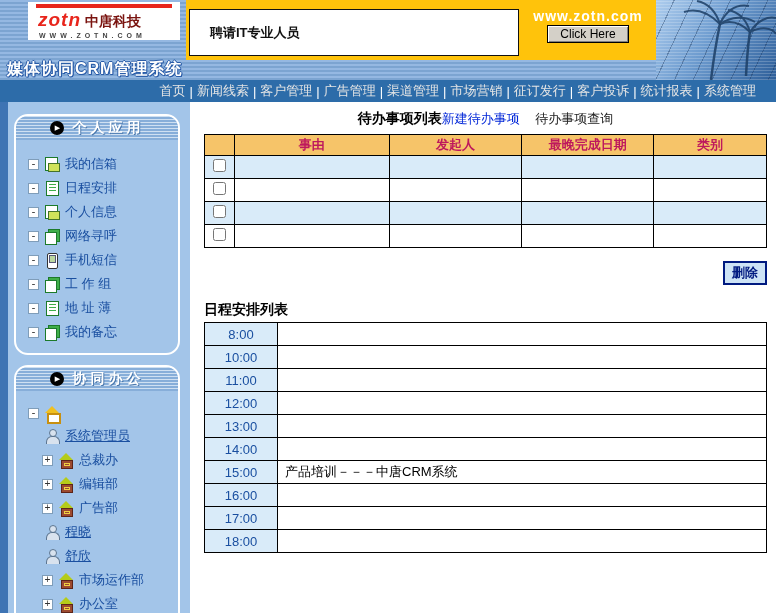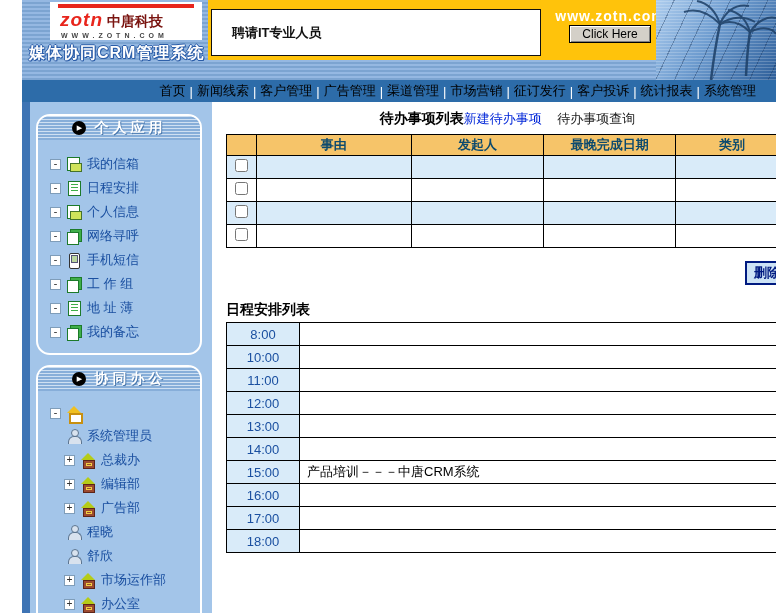--- a/index.html
+++ b/index.html
@@ -1,69 +1,69 @@
 <!DOCTYPE html>
 <html><head>
 <meta charset="utf-8">
 <style>
   * { margin:0; padding:0; box-sizing:border-box; }
   html,body { width:776px; height:613px; }
   body { font-family:"Liberation Sans","DejaVu Sans",sans-serif; overflow:hidden; background:#fff; }
-  .stage { width:776px; height:613px; position:relative; overflow:hidden;padding-left:22px; }
+  .stage { width:776px; height:613px; position:relative; overflow:hidden; }
 
   
   .header { height:80px; position:relative;
     background:repeating-linear-gradient(180deg,#95b8e2 0 2px,#7ca4d1 2px 4px); }
   .logo-box { position:absolute; left:28px; top:2px; width:152px; height:38px; background:#fff; }
   .logo-redbar { height:4px; background:#e8251c; margin:2px 8px 0 8px; }
   .logo-line1 { display:flex; align-items:baseline; gap:4px; padding-left:10px; margin-top:1px; }
   .logo-zotn { color:#e8251c; font-style:italic; font-weight:bold; font-size:19px; letter-spacing:1px; }
   .logo-cn { color:#7a1410; font-weight:bold; font-size:14px; }
   .logo-www { font-size:7px; font-weight:bold; letter-spacing:4px; color:#444; padding-left:11px; margin-top:1px; }
-  .tagline { position:absolute; left:7px; top:43px; font-size:16px; font-weight:bold; color:#fff; letter-spacing:1px;
+  .tagline { position:absolute; left:7px; top:59px; font-size:16px; font-weight:bold; color:#fff; letter-spacing:1px;
     text-shadow:1px 0 0 #2a5ca8,-1px 0 0 #2a5ca8,0 1px 0 #2a5ca8,0 -1px 0 #2a5ca8,1px 1px 0 #2a5ca8; }
 
   .banner { position:absolute; left:186px; top:0; width:470px; height:60px; background:#ffc30b; }
   .banner-white { position:absolute; left:3px; top:9px; width:330px; height:47px; background:#fff; border:1px solid #111;
     display:flex; align-items:center; padding-left:20px; font-weight:bold; font-size:13px; color:#111; }
   .banner-right { position:absolute; left:334px; top:0; width:136px; height:60px; text-align:center; }
   .banner-site { color:#fff; font-weight:bold; font-size:14px; margin-top:8px; letter-spacing:1px; }
   .click-btn { margin-top:1px; font-size:12px; font-family:inherit; padding:1px 12px; background:#d4d0c8;
     border:1px solid #000; box-shadow:inset 1px 1px 0 #fff,inset -1px -1px 0 #808080; cursor:pointer; }
 
   .palm { position:absolute; right:0; top:0; width:120px; height:80px;
     background:
       repeating-linear-gradient(0deg,rgba(255,255,255,.20) 0 1px,rgba(255,255,255,0) 1px 3px),
       repeating-linear-gradient(115deg,rgba(16,45,85,0) 0 16px,rgba(16,45,85,.38) 16px 17px),
       linear-gradient(125deg,#aecdee 0%,#6f9dd0 45%,#2d5e99 100%); }
   .palm svg { position:absolute; left:0; top:0; }
 
   
   .navbar { height:22px; background:#2d6ca9; display:flex; justify-content:flex-end; align-items:center;
     padding-right:16px; font-size:13px; color:#fff; }
-  .nav-link { color:#000000; text-decoration:none; margin:0 4px; white-space:nowrap; }
+  .nav-link { color:#e5e5e5; text-decoration:none; margin:0 4px; white-space:nowrap; }
   .nav-sep { color:#fff; }
 
   
   .page { display:flex; height:569px;border-radius:7px; }
   .sidebar { width:190px; flex:none; background:#a3c5e9; border-left:8px solid #3e74b4; padding-top:12px; overflow:hidden; }
   .panel { margin:0 10px 10px 6px; border:2px solid #fff; border-radius:14px; overflow:hidden; background:#a3c5e9; }
   .panel-header { height:24px; background:repeating-linear-gradient(180deg,#cfe0f2 0 1px,#87aed9 1px 3px);
     display:flex; align-items:center; justify-content:center; gap:9px; }
   .play-icon { width:14px; height:14px; border-radius:50%; background:#000; color:#fff; font-size:7px;
     display:flex; align-items:center; justify-content:center; padding-left:2px; flex:none; }
   .panel-title { color:#fff; font-weight:bold; font-size:14px; letter-spacing:4px;
     text-shadow:1px 1px 0 #4a78ad; }
   .panel-body { padding:9px 4px 12px 12px; }
   .side-item { display:flex; align-items:center; gap:5px; margin-top:6px; color:#1a4fa0; font-size:13px; cursor:pointer; }
   .side-item .lbl { white-space:nowrap; }
   .toggle-box { width:11px; height:11px; flex:none; background:#fff; border:1px solid #7f9db9; color:#333;
     font-size:10px; line-height:9px; text-align:center; font-family:"Liberation Mono",monospace; }
   .tree-child { margin-left:14px; }
-  .tree-user { margin-left:16px; }
+  .tree-user { margin-left:16px;text-decoration:underline; }
 
   
   .ic { width:16px; height:15px; position:relative; display:inline-block; flex:none; }
   .ic-note::before { content:""; position:absolute; left:2px; top:0; width:11px; height:13px; background:#fff; border:1px solid #1c7a2a; }
   .ic-note::after { content:""; position:absolute; left:5px; top:3px; width:7px; height:8px;
     background:repeating-linear-gradient(180deg,#3fae49 0 1px,rgba(0,0,0,0) 1px 3px); }
   .ic-mail::before { content:""; position:absolute; left:1px; top:0; width:11px; height:12px; background:#fff; border:1px solid #1c7a2a; }
   .ic-mail::after { content:""; position:absolute; right:0; bottom:0; width:10px; height:7px; background:#cfe35a; border:1px solid #45722a; }
   .ic-pages::before { content:""; position:absolute; left:4px; top:0; width:10px; height:11px; background:#3fae49; border:1px solid #1c7a2a; }
   .ic-pages::after { content:""; position:absolute; left:1px; top:3px; width:10px; height:11px; background:#fff; border:1px solid #1c7a2a; }
@@ -79,21 +79,21 @@
   .ic-home-root::after { background:#fff; box-shadow:none; border:2px solid #c89010; }
 
   
   .main { flex:1; background:#fff; padding:8px 8px 0 14px; overflow:hidden; }
   .section-title { font-size:14px; font-weight:bold; color:#000; }
   .todo-top { display:flex; justify-content:center; align-items:flex-end; width:563px; }
   .links { font-size:13px; white-space:nowrap; }
   .link-new { color:#0026d8; text-decoration:none; margin-right:12px; }
   .link-query { color:#222; text-decoration:none; }
   table.todo { border-collapse:collapse; width:563px; margin-top:6px; }
-  table.todo th { background:#f6c469; border:1px solid #000; font-size:13px; font-weight:bold; height:21px; color:#0c4a6e; }
+  table.todo th { background:#f6c469; border:1px solid #000; font-size:13px; font-weight:bold; height:21px; color:#be185d; }
   table.todo td { border:1px solid #000; height:23px; }
   table.todo tr.alt td { background:#d9ebf9; }
   td.cb { width:30px; text-align:center; }
   td.cb input { width:13px; height:13px; }
   .col-reason{width:155px;} .col-from{width:133px;} .col-due{width:132px;} .col-type{width:113px;}
   .delete-row { width:563px; text-align:right; margin-top:13px; }
   .delete-btn { background:#cde3f6; border:2px solid #001a80; color:#001a80; font-weight:bold; font-size:13px;
     font-family:inherit; padding:1px 7px; cursor:pointer; }
   .sched-title { margin-top:16px; }
   .sched-header { width:570px; height:24px; background:#8fafd8; color:#fff; display:flex; align-items:center;

